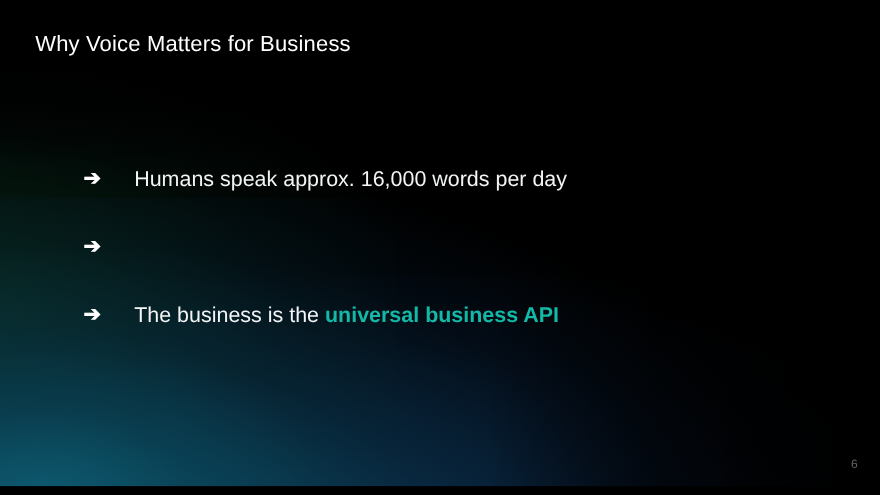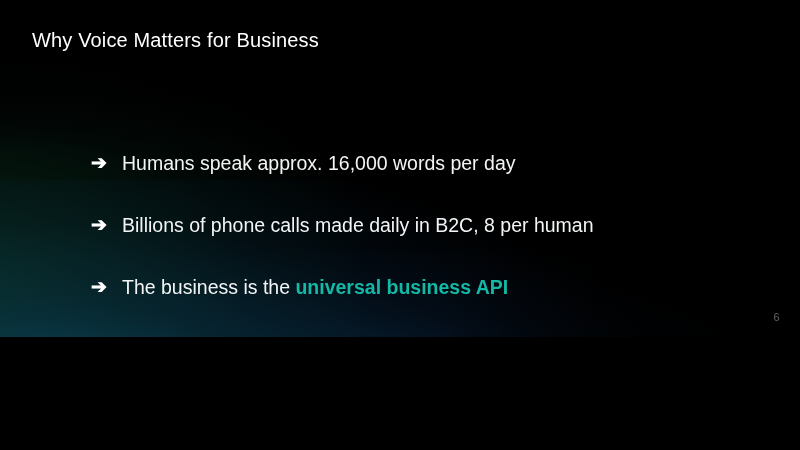--- a/index.html
+++ b/index.html
@@ -6,24 +6,23 @@
     margin: 0;
     padding: 0;
     background: #000;
   }
   body {
     font-family: "Liberation Sans", sans-serif;
   }
   #slide {
     position: relative;
     width: 800px;
-    height: 337px;
+    height: 442px;
     overflow: hidden;
     background: #000000;
-    text-align: center;
   }
   
   .glow {
     position: absolute;
     pointer-events: none;
   }
   .glow-teal {
     left: -220px;
     top: 180px;
     width: 880px;
@@ -161,21 +160,20 @@
 
     <div class="bullets">
 
       <div class="bullet-row">
         <span class="bullet-arrow">➔</span>
         <span class="bullet-text"><span>Humans speak approx. 16,000 words per day</span></span>
       </div>
 
       <div class="bullet-row">
         <span class="bullet-arrow">➔</span>
-        <span class="bullet-text"><span>Billions of phone calls made daily in B2C, 8 per human</span></span>
       </div>
 
       <div class="bullet-row">
         <span class="bullet-arrow">➔</span>
         <span class="bullet-text"><span>The business is the </span><span class="strong">universal business API</span></span>
       </div>
 
     </div>
 
     <div class="page-number">6</div>

